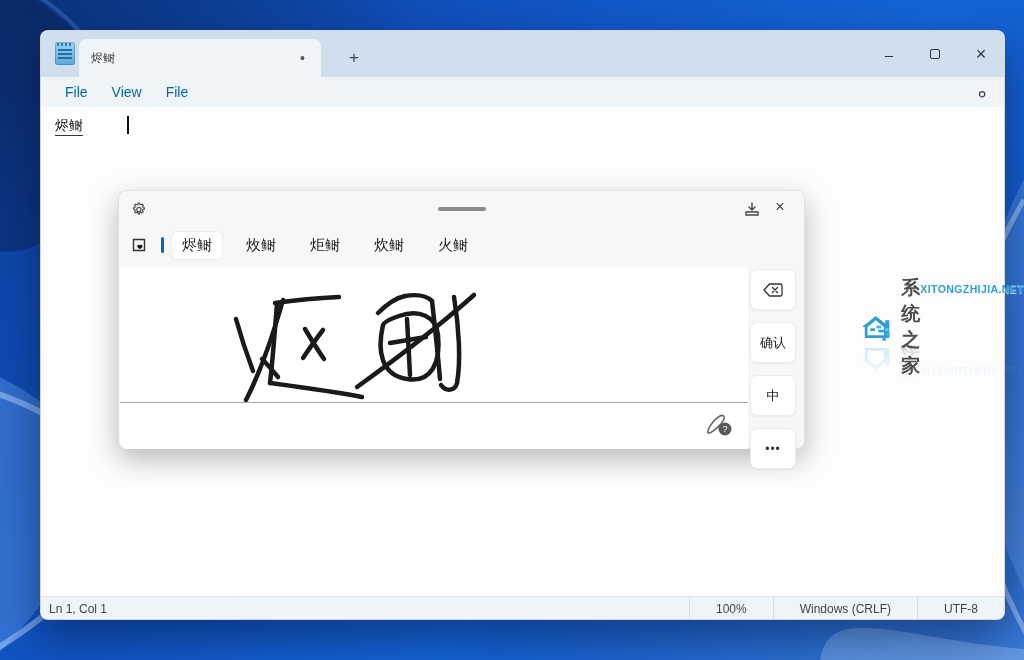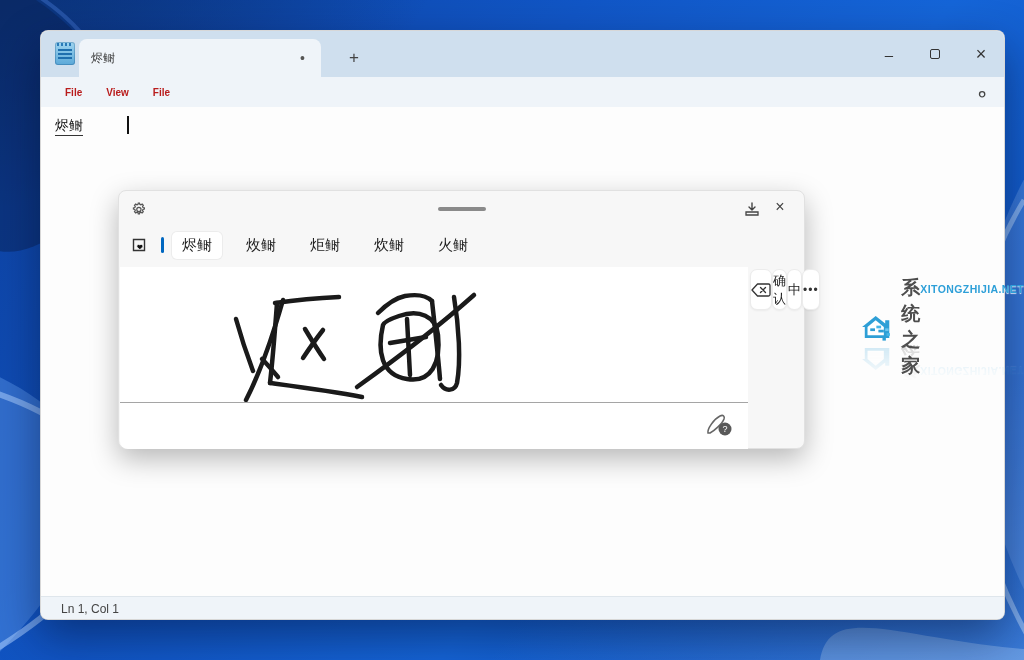--- a/index.html
+++ b/index.html
@@ -33,31 +33,31 @@
   .tab-dot { color:#555; font-size:14px; line-height:1; margin-right:4px; }
   .new-tab { position:absolute; left:300px; top:14px; width:26px; height:26px; border-radius:5px;
     color:#444; font-size:17px; display:flex; align-items:center; justify-content:center; cursor:default; }
   .win-controls { position:absolute; right:0; top:0; height:46px; display:flex; }
   .win-btn { width:46px; height:46px; display:flex; align-items:center; justify-content:center;
     color:#333; font-size:15px; }
   .maxi-box { width:10px; height:10px; border:1.2px solid #333; border-radius:2px; }
 
   .menubar { height:30px; background:#eff4f9; display:flex; align-items:center; padding-left:12px;
     position:relative; }
-  .menu-item { font-size:10px; color:#b91c1c; padding:3px 12px; border-radius:4px;font-weight:bold; }
+  .menu-item { font-size:14px; color:#0369a1; padding:3px 12px; border-radius:4px; }
   .gear { position:absolute; right:14px; top:6px; width:18px; height:18px; }
 
   .doc { position:relative; height:489px; background:#fdfdfd; }
   .doc-text { position:absolute; left:14px; top:10px; font-size:14px; color:#111;
     border-bottom:1px solid #333; padding-bottom:0px; }
   .doc-caret { position:absolute; left:86px; top:9px; width:1.5px; height:18px; background:#111; }
 
   .statusbar { height:24px; background:#eff4f9; border-top:1px solid #dfe6ec; display:flex;
     align-items:center; font-size:12px; color:#444; }
-  .status-left { padding-left:20px; flex:1; }
+  .status-left { padding-left:8px; flex:1; }
   .status-right { display:flex; height:100%; align-items:center; }
   .status-cell { padding:0 26px; height:100%; display:flex; align-items:center;
     border-left:1px solid #d7dee5; }
 
   
   .ime { position:absolute; left:118px; top:190px; width:687px; height:259px;
     background:#f7f7f7; border-radius:8px; border:1px solid #e1e1e1;
     box-shadow:0 10px 28px rgba(0,0,0,.28); }
   .ime-header { position:relative; height:36px; }
   .ime-gear { position:absolute; left:12px; top:10px; width:16px; height:16px; }
@@ -71,21 +71,21 @@
   .heart-doc { width:16px; height:16px; position:relative; margin-right:14px; }
   .cand-caret { width:3px; height:16px; background:#0067c0; border-radius:2px; margin-right:8px; }
   .cand { font-size:15px; color:#1c1c1c; padding:4px 10px; border-radius:5px; margin-right:14px; }
   .cand.selected { background:#ffffff; box-shadow:0 0 0 1px #ececec; }
 
   .canvas { position:absolute; left:1px; top:76px; width:628px; height:182px; background:#ffffff;
     border-radius:0 0 0 8px; overflow:hidden; }
   .canvas .baseline { position:absolute; left:0; right:0; top:135px; height:1px; background:#a5a5a5; }
   .pen-help { position:absolute; right:14px; bottom:12px; width:30px; height:24px; }
 
-  .side-col { position:absolute; right:8px; top:78px; width:46px; display:flex; gap:0; }
+  .side-col { position:absolute; right:8px; top:78px; width:46px; display:flex; flex-direction:column; gap:12px; }
   .side-btn { width:46px; height:41px; background:#ffffff; border:1px solid #ececec; border-radius:7px;
     display:flex; align-items:center; justify-content:center; font-size:13px; color:#222;
     box-shadow:0 1px 2px rgba(0,0,0,.05); }
   .side-btn.more { font-size:12px; letter-spacing:1px; color:#333; }
 
   
   .watermark { position:absolute; left:858px; top:295px; width:166px; height:64px;
     display:flex; align-items:center; gap:8px; }
   .wm-text { display:flex; flex-direction:row; }
   .wm-title { font-size:19px; font-weight:bold; color:#4d4d4d;
@@ -139,20 +139,25 @@
     </svg>
   </div>
 
   <div class="doc">
     <span class="doc-text">烬鲥</span>
     <span class="doc-caret"></span>
   </div>
 
   <div class="statusbar">
     <span class="status-left">Ln 1, Col 1</span>
+    <div class="status-right">
+      <span class="status-cell">100%</span>
+      <span class="status-cell">Windows (CRLF)</span>
+      <span class="status-cell">UTF-8</span>
+    </div>
   </div>
 </div>
 
 <div class="ime">
 
   <div class="ime-header">
     <svg class="ime-gear" viewBox="0 0 24 24">
       <path fill="none" stroke="#555" stroke-width="2" d="M12 8.5a3.5 3.5 0 1 0 0 7 3.5 3.5 0 0 0 0-7zm9 1l-2.3-.55a7 7 0 0 0-.7-1.7l1.25-2-1.9-1.9-2 1.25a7 7 0 0 0-1.7-.7L13 1.6h-2l-.55 2.3a7 7 0 0 0-1.7.7l-2-1.25-1.9 1.9 1.25 2a7 7 0 0 0-.7 1.7L3.1 9.5v2l2.3.55a7 7 0 0 0 .7 1.7l-1.25 2 1.9 1.9 2-1.25a7 7 0 0 0 1.7.7l.55 2.3h2l.55-2.3a7 7 0 0 0 1.7-.7l2 1.25 1.9-1.9-1.25-2a7 7 0 0 0 .7-1.7l2.3-.55z" transform="translate(0.8 1.6) scale(0.92)"></path>
     </svg>
     <div class="drag-handle"></div>

